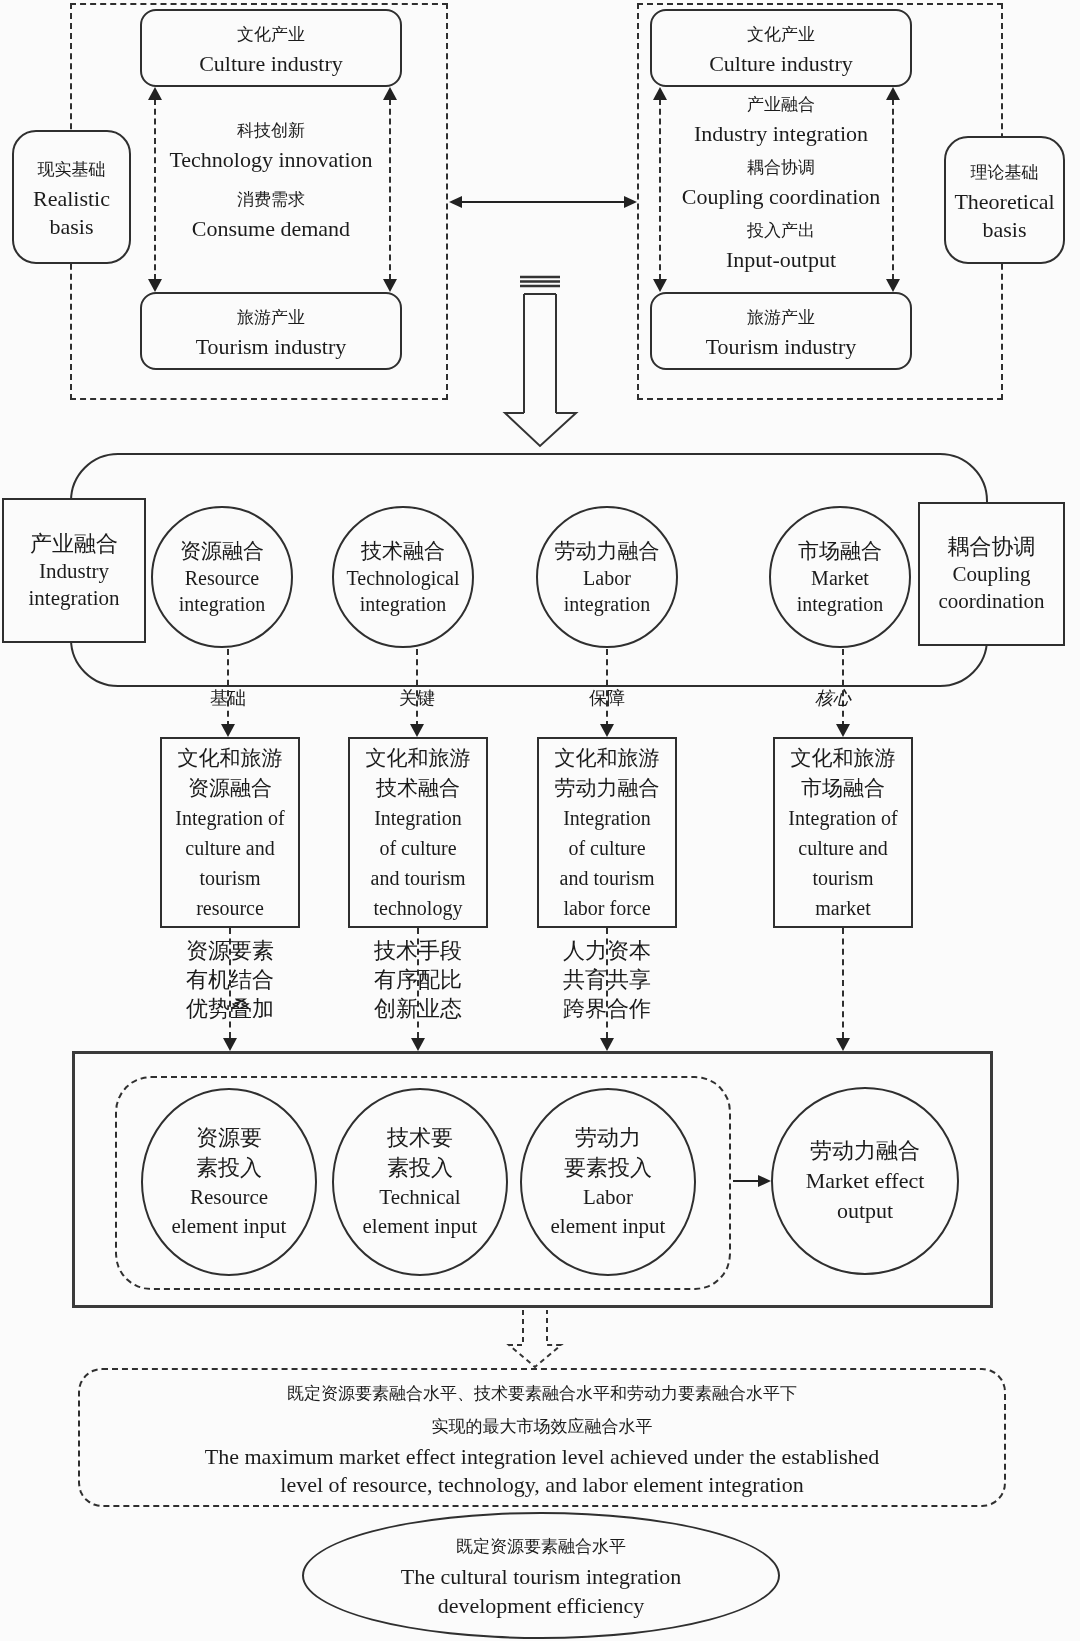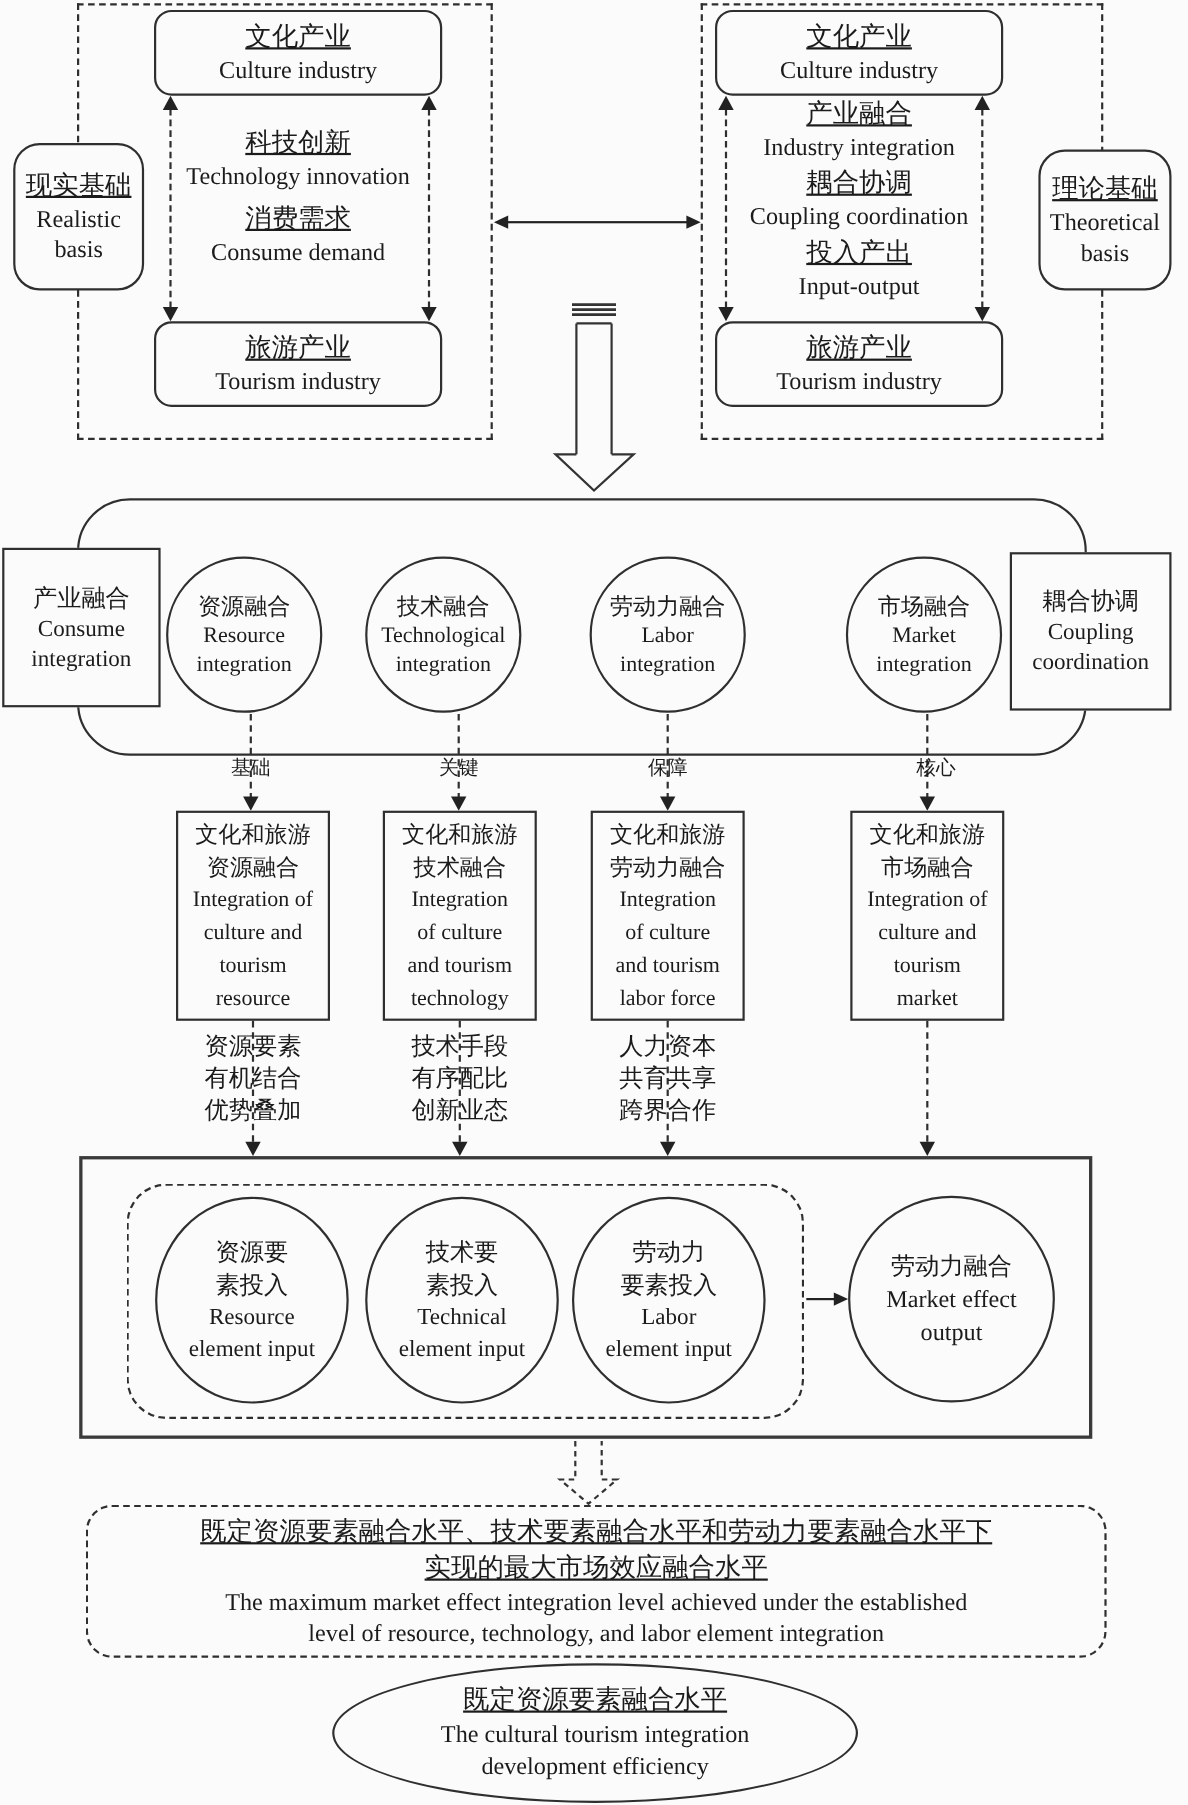--- a/index.html
+++ b/index.html
@@ -15,21 +15,21 @@
   .dashed{border-style:dashed;}
   .dashv{position:absolute;width:0;border-left:2px dashed #2f2f2f;}
   .hline{position:absolute;border-top:2px solid #222;height:0;}
   .tri{position:absolute;width:0;height:0;}
   .tri.up{border-left:7px solid transparent;border-right:7px solid transparent;border-bottom:13px solid #222;}
   .tri.down{border-left:7px solid transparent;border-right:7px solid transparent;border-top:13px solid #222;}
   .tri.left{border-top:6px solid transparent;border-bottom:6px solid transparent;border-right:13px solid #222;}
   .tri.right{border-top:6px solid transparent;border-bottom:6px solid transparent;border-left:13px solid #222;}
   .ctr{display:flex;flex-direction:column;align-items:center;justify-content:center;text-align:center;}
   .pre{white-space:pre-line;}
-  .t24{font-size:24px;line-height:31px;text-decoration:underline;} .t22{font-size:22px;line-height:28px;}
+  .t24{font-size:17px;line-height:31px;} .t22{font-size:22px;line-height:28px;}
   .t21{font-size:21px;line-height:27px;} .t20{font-size:20px;line-height:26px;}
   .lh30{line-height:30px;} .lh29{line-height:29px;} .lh33{line-height:33px;}
   .tag{font-size:18px;text-align:center;}
 </style>
 </head>
 <body>
 
 <div id="canvas">
 
   <div class="abs dashed" style="left:70px;top:3px;width:378px;height:397px;border:2px dashed #2f2f2f;"></div>
@@ -104,21 +104,21 @@
 
   <svg class="abs" style="left:496px;top:274px;" width="90" height="176" viewBox="0 0 90 176">
     <path d="M24 3 H64 M24 7.5 H64 M24 12 H64" stroke="#333" stroke-width="2.5" fill="none"></path>
     <path d="M28 20 H60 M28 20 V139 M60 20 V139 M28 139 H9 L44 172 L80 139 H60" stroke="#333" stroke-width="2" fill="none"></path>
   </svg>
 
   <div class="abs r48" style="left:70px;top:453px;width:918px;height:234px;border:2px solid #2f2f2f;"></div>
 
   <div class="abs box b25 bg" style="left:2px;top:498px;width:144px;height:145px;">
     <span class="t22">产业融合</span>
-    <span class="t21 pre">Consume
+    <span class="t21 pre">Industry
 integration</span>
   </div>
   <div class="abs box b25 bg" style="left:918px;top:502px;width:147px;height:144px;">
     <span class="t22">耦合协调</span>
     <span class="t21 pre">Coupling
 coordination</span>
   </div>
 
   <div class="abs box circ bg" style="left:151px;top:506px;width:142px;height:142px;">
     <span class="t21">资源融合</span>
@@ -141,21 +141,21 @@
 integration</span>
   </div>
 
   <div class="dashv" style="left:227px;top:649px;height:78px;"></div>
   <div class="dashv" style="left:416px;top:649px;height:78px;"></div>
   <div class="dashv" style="left:606px;top:649px;height:78px;"></div>
   <div class="dashv" style="left:842px;top:649px;height:78px;"></div>
   <div class="abs tag" style="left:183px;top:686px;width:90px;">基础</div>
   <div class="abs tag" style="left:372px;top:686px;width:90px;">关键</div>
   <div class="abs tag" style="left:562px;top:686px;width:90px;">保障</div>
-  <div class="abs tag" style="left:806px;top:686px;width:90px;">核心</div>
+  <div class="abs tag" style="left:788px;top:686px;width:90px;font-style:italic;">核心</div>
   <div class="tri down" style="left:221px;top:724px;"></div>
   <div class="tri down" style="left:410px;top:724px;"></div>
   <div class="tri down" style="left:600px;top:724px;"></div>
   <div class="tri down" style="left:836px;top:724px;"></div>
 
   <div class="abs box b25 bg" style="left:160px;top:737px;width:140px;height:191px;">
     <span class="t21 lh30 pre">文化和旅游
 资源融合</span>
     <span class="t20 lh30 pre">Integration of
 culture and

